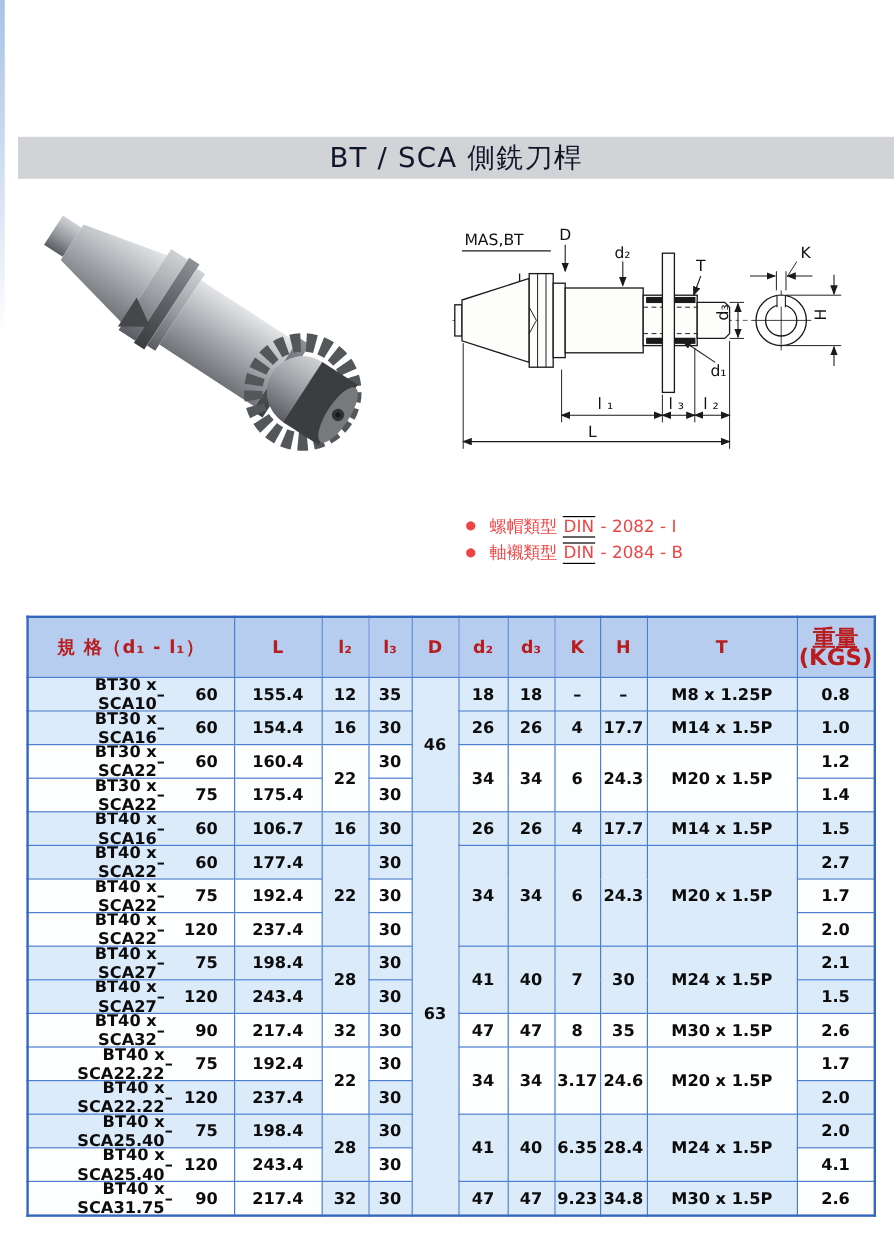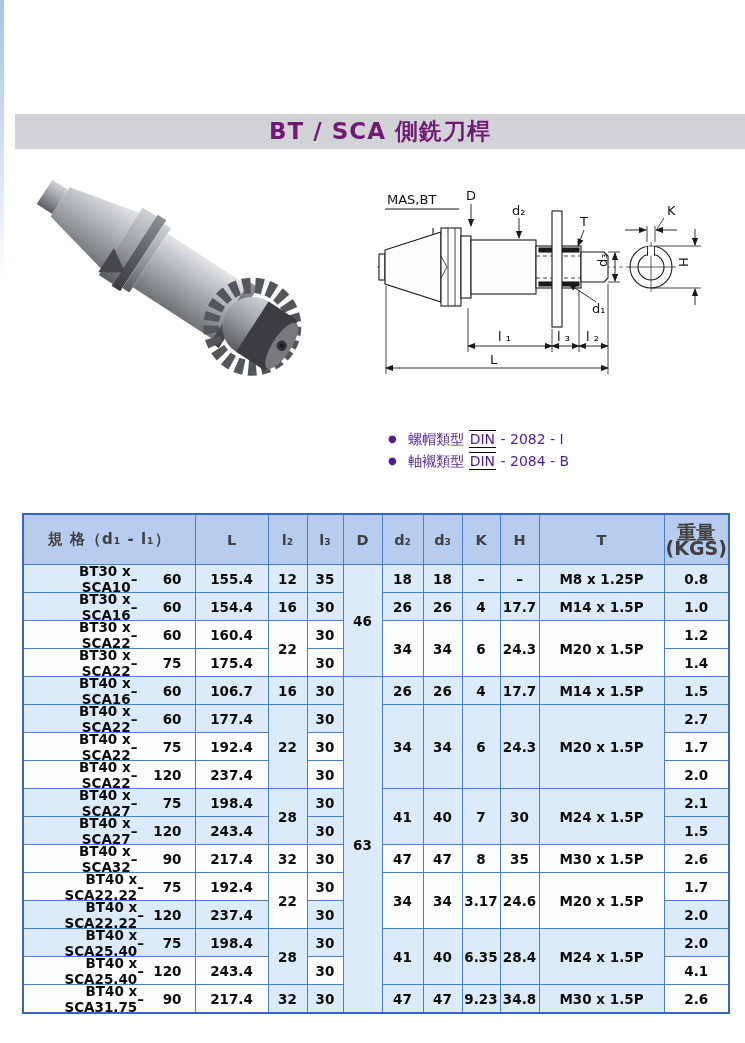--- a/index.html
+++ b/index.html
@@ -2,33 +2,33 @@
 <html><head>
 <meta charset="utf-8">
 <style>
   html,body{margin:0;padding:0}
   body{width:745px;height:1043px;position:relative;background:#fff;color:#111;
        font-family:"DejaVu Sans","Liberation Sans",sans-serif;overflow:hidden}
   .edge{position:absolute;left:0;top:0;width:4px;height:280px;
         background:linear-gradient(180deg,#a9c2e6,#d9e4f4 60%,rgba(255,255,255,0));}
   .titlebar{position:absolute;left:15px;top:114px;width:730px;height:35px;background:#d2d3d6;
             display:flex;align-items:center;justify-content:center;
-            font-size:23px;font-weight:bold;letter-spacing:1px;color:#701a75}
+            font-size:23px;font-weight:normal;letter-spacing:1px;color:#0f172a}
   .photo{position:absolute;left:24px;top:162px;width:310px;height:258px}
   .diagram{position:absolute;left:371px;top:183px;width:372px;height:214px}
-  .notes{position:absolute;left:388px;top:428px;font-size:14px;line-height:21px;color:#4c1d95}
+  .notes{position:absolute;left:388px;top:428px;font-size:14px;line-height:21px;color:#ef4444}
   .note-row{white-space:nowrap}
   .bullet{font-size:10px;vertical-align:2px;margin-right:7px}
   .din{border-top:1.5px solid #000;border-bottom:1.5px solid #000;padding:0 1px}
   table.spec-table{position:absolute;left:22px;top:513px;width:706px;border-collapse:collapse;
         table-layout:fixed;font-size:13.5px;font-weight:bold;color:#0c0c0c;
         border:2px solid #3566bd}
   .spec-table td,.spec-table th{border:1px solid #4a7ed0;text-align:center;padding:0;
         height:27px;background:#fdfefe;overflow:hidden}
-  .spec-table th{height:49px;background:#b7cdf0;font-size:14.5px;color:#404040}
+  .spec-table th{height:49px;background:#b7cdf0;font-size:14.5px;color:#b91c1c}
   .spec-table th.h-spec{font-size:15px;letter-spacing:1px}
   .spec-table tr.b td{background:#dcebf9}
   .spec-table td.mw{background:#fdfefe}
   .spec-table td.cb{background:#dcebf9}
   td.speccell{text-align:right}
   .spec{display:flex;align-items:center;justify-content:space-between;padding:0 13px 0 11px;height:27px}
   .lg{display:flex;justify-content:space-between;width:56px}
   .wh{font-size:19px;line-height:16px}
   svg text{font-family:"DejaVu Sans","Liberation Sans",sans-serif}
 </style>

